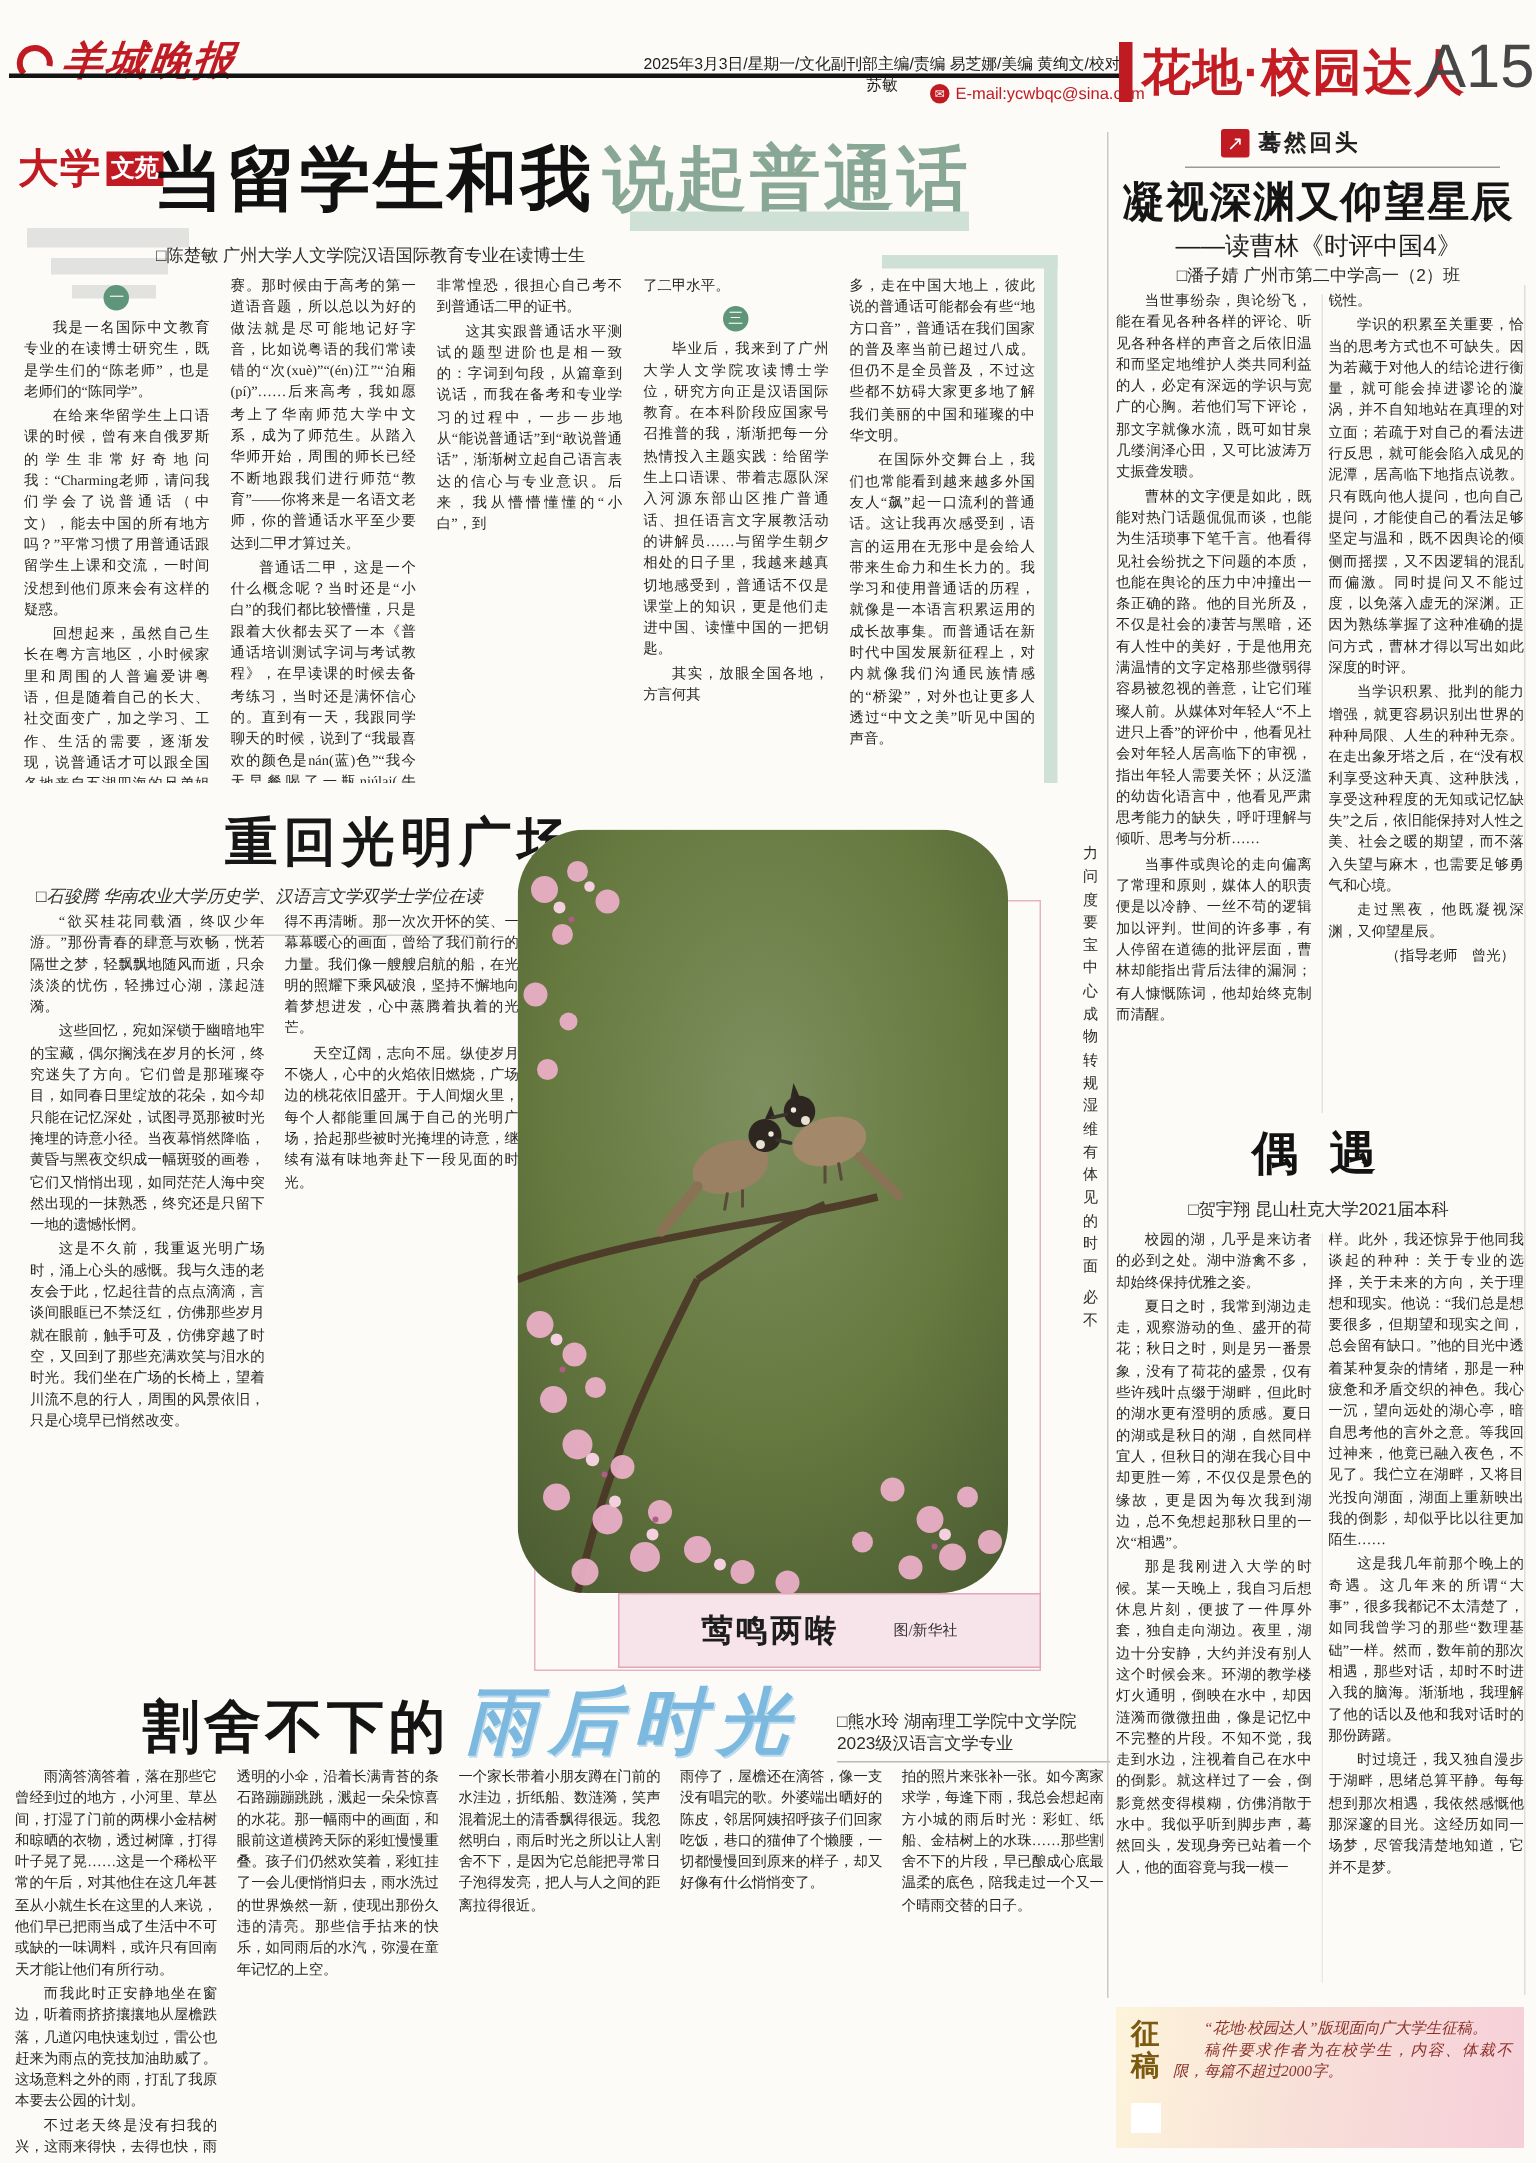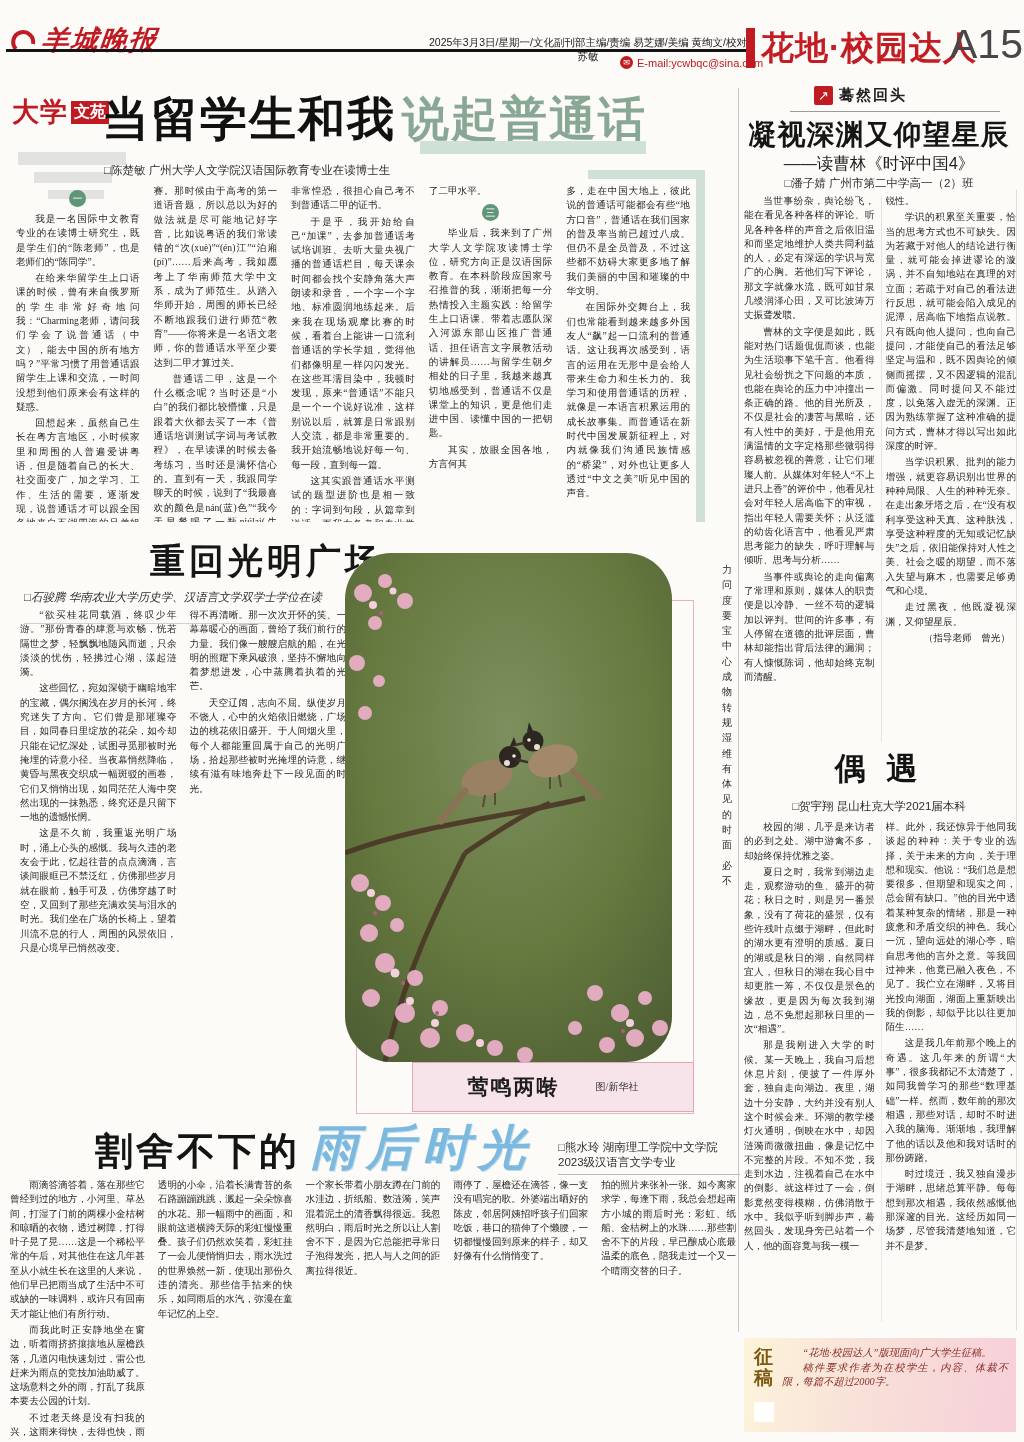--- a/index.html
+++ b/index.html
@@ -128,21 +128,20 @@
         <p>我是一名国际中文教育专业的在读博士研究生，既是学生们的“陈老师”，也是老师们的“陈同学”。</p>
         <p>在给来华留学生上口语课的时候，曾有来自俄罗斯的学生非常好奇地问我：“Charming老师，请问我们学会了说普通话（中文），能去中国的所有地方吗？”平常习惯了用普通话跟留学生上课和交流，一时间没想到他们原来会有这样的疑惑。</p>
         <p>回想起来，虽然自己生长在粤方言地区，小时候家里和周围的人普遍爱讲粤语，但是随着自己的长大、社交面变广，加之学习、工作、生活的需要，逐渐发现，说普通话才可以跟全国各地来自五湖四海的兄弟姐妹更有效地沟通。而在学好、说好、用好、推广好普通话的过程中，“普通话”仿佛也在见证着我的成长。</p>
       </div>
       <div class="col">
         <p class="ni">赛。那时候由于高考的第一道语音题，所以总以为好的做法就是尽可能地记好字音，比如说粤语的我们常读错的“次(xuè)”“(én)江”“泊廂(pí)”……后来高考，我如愿考上了华南师范大学中文系，成为了师范生。从踏入华师开始，周围的师长已经不断地跟我们进行师范“教育”——你将来是一名语文老师，你的普通话水平至少要达到二甲才算过关。</p>
         <p>普通话二甲，这是一个什么概念呢？当时还是“小白”的我们都比较懵懂，只是跟着大伙都去买了一本《普通话培训测试字词与考试教程》，在早读课的时候去备考练习，当时还是满怀信心的。直到有一天，我跟同学聊天的时候，说到了“我最喜欢的颜色是nán(蓝)色”“我今天早餐喝了一瓶niúlai(牛奶)”，大伙儿委婉又细心地指出了我的发音，我才发现自己原来一直说的都是“粤普”，n、l不分，上声也一直发得不够饱满……后来上了《教师口语》《语言学纲要》等专业课程，我再次发现，</p>
       </div>
       <div class="col">
         <p class="ni">非常惶恐，很担心自己考不到普通话二甲的证书。</p>
-        <p>于是乎，我开始给自己“加课”，去参加普通话考试培训班、去听大量央视广播的普通话栏目，每天课余时间都会找个安静角落大声朗读和录音，一个字一个字地、标准圆润地练起来。后来我在现场观摩比赛的时候，看着台上能讲一口流利普通话的学长学姐，觉得他们都像明星一样闪闪发光。在这些耳濡目染中，我顿时发现，原来“普通话”不能只是一个一个说好说准，这样别说以后，就算是日常跟别人交流，都是非常重要的。我开始流畅地说好每一句、每一段，直到每一篇。</p>
         <p>这其实跟普通话水平测试的题型进阶也是相一致的：字词到句段，从篇章到说话，而我在备考和专业学习的过程中，一步一步地从“能说普通话”到“敢说普通话”，渐渐树立起自己语言表达的信心与专业意识。后来，我从懵懵懂懂的“小白”，到</p>
       </div>
       <div class="col">
         <p class="ni">了二甲水平。</p>
         <div class="marker-wrap"><span class="marker">三</span></div>
         <p>毕业后，我来到了广州大学人文学院攻读博士学位，研究方向正是汉语国际教育。在本科阶段应国家号召推普的我，渐渐把每一分热情投入主题实践：给留学生上口语课、带着志愿队深入河源东部山区推广普通话、担任语言文字展教活动的讲解员……与留学生朝夕相处的日子里，我越来越真切地感受到，普通话不仅是课堂上的知识，更是他们走进中国、读懂中国的一把钥匙。</p>
         <p>其实，放眼全国各地，方言何其</p>
       </div>
       <div class="col">
         <p class="ni">多，走在中国大地上，彼此说的普通话可能都会有些“地方口音”，普通话在我们国家的普及率当前已超过八成。但仍不是全员普及，不过这些都不妨碍大家更多地了解我们美丽的中国和璀璨的中华文明。</p>

